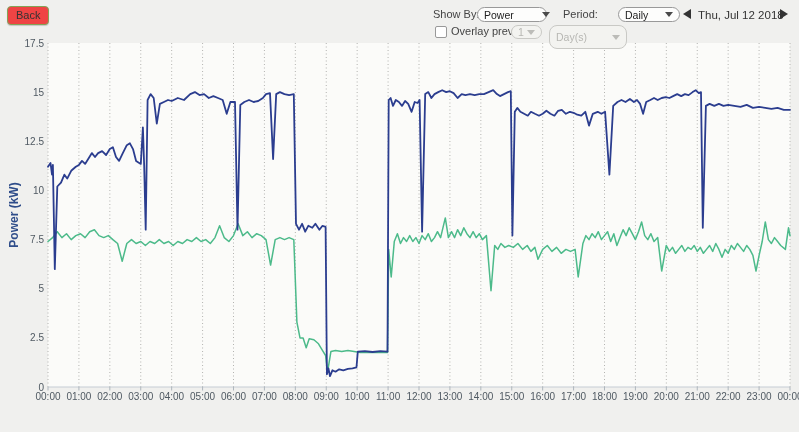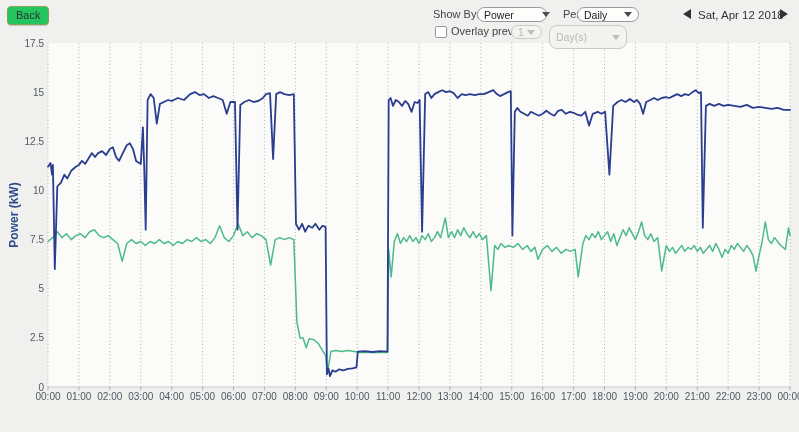--- a/index.html
+++ b/index.html
@@ -4,21 +4,21 @@
 <style>
   html,body{margin:0;padding:0;background:#dddddd;}
   #app{
     position:relative;width:799px;height:432px;background:#f0f0ee;
     font-family:"Liberation Sans",sans-serif;overflow:hidden;
     outline:1px solid #d8d8d5;
   }
   
   .back-btn{
     position:absolute;left:7px;top:6px;
-    background:#22c55e;border:1px solid #84a356;border-radius:4px;
+    background:#ef4444;border:1px solid #84a356;border-radius:4px;
     font-family:"Liberation Sans",sans-serif;font-size:11px;color:#333;
     padding:2px 8px 3px 8px;cursor:pointer;box-shadow:0 1px 1px rgba(0,0,0,.18);
   }
   .ctl-label{position:absolute;font-size:11px;color:#444;line-height:15px;white-space:nowrap;}
   .select{
     position:absolute;display:flex;align-items:center;justify-content:space-between;
     background:#fdfdfc;border:1px solid #999;border-radius:8px;
     font-size:10.5px;color:#222;padding:0 6px;box-sizing:border-box;cursor:pointer;
   }
   .select .chev{width:0;height:0;border-left:4px solid transparent;border-right:4px solid transparent;border-top:5px solid #4a4a4a;}
@@ -147,26 +147,26 @@
   <div class="y-title">Power (kW)</div>
 
   <button class="back-btn">Back</button>
 
   <div class="ctl-label" style="left:433px;top:7px;">Show By:</div>
   <div class="select" style="left:477px;top:7px;width:70px;height:15px;gap:28px;">
     <span>Power</span>
     <span class="chev"></span>
   </div>
   <div class="ctl-label" style="left:563px;top:7px;">Period:</div>
-  <div class="select" style="left:577px;top:7px;width:62px;height:15px;">
+  <div class="select" style="left:618px;top:7px;width:62px;height:15px;">
     <span>Daily</span>
     <span class="chev"></span>
   </div>
   <div class="tri-left" style="position:absolute;left:683px;top:9px;"></div>
-  <div class="date-label" style="left:698px;top:8px;">Sat, Apr 12 2018</div>
+  <div class="date-label" style="left:698px;top:8px;">Thu, Jul 12 2018</div>
   <div class="tri-right" style="position:absolute;left:780px;top:9px;"></div>
 
   <div class="checkbox" style="left:435px;top:26px;"></div>
   <div class="ctl-label" style="left:451px;top:25px;line-height:13px;">Overlay previous</div>
   <div class="select disabled" style="left:511px;top:25px;width:31px;height:14px;">
     <span>1</span>
     <span class="chev"></span>
   </div>
   <div class="select disabled" style="left:549px;top:25px;width:78px;height:24px;">
     <span>Day(s)</span>

